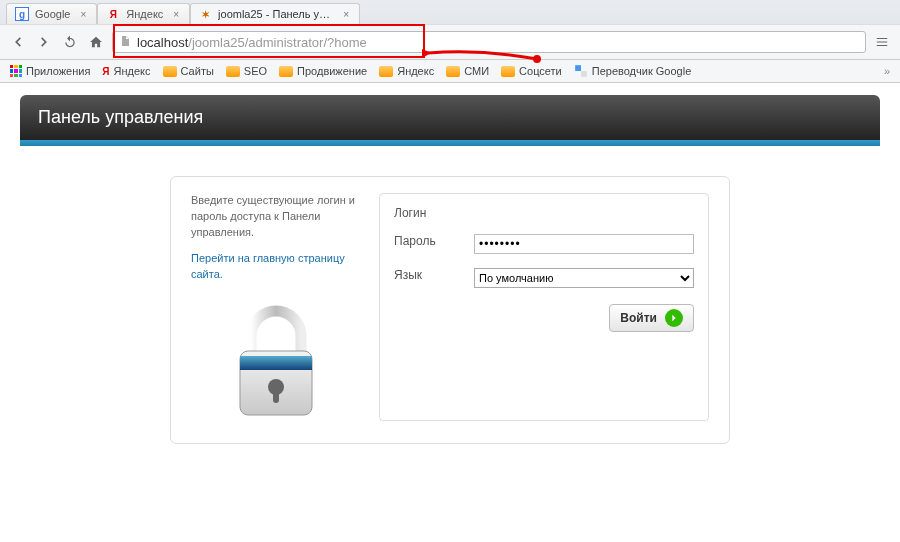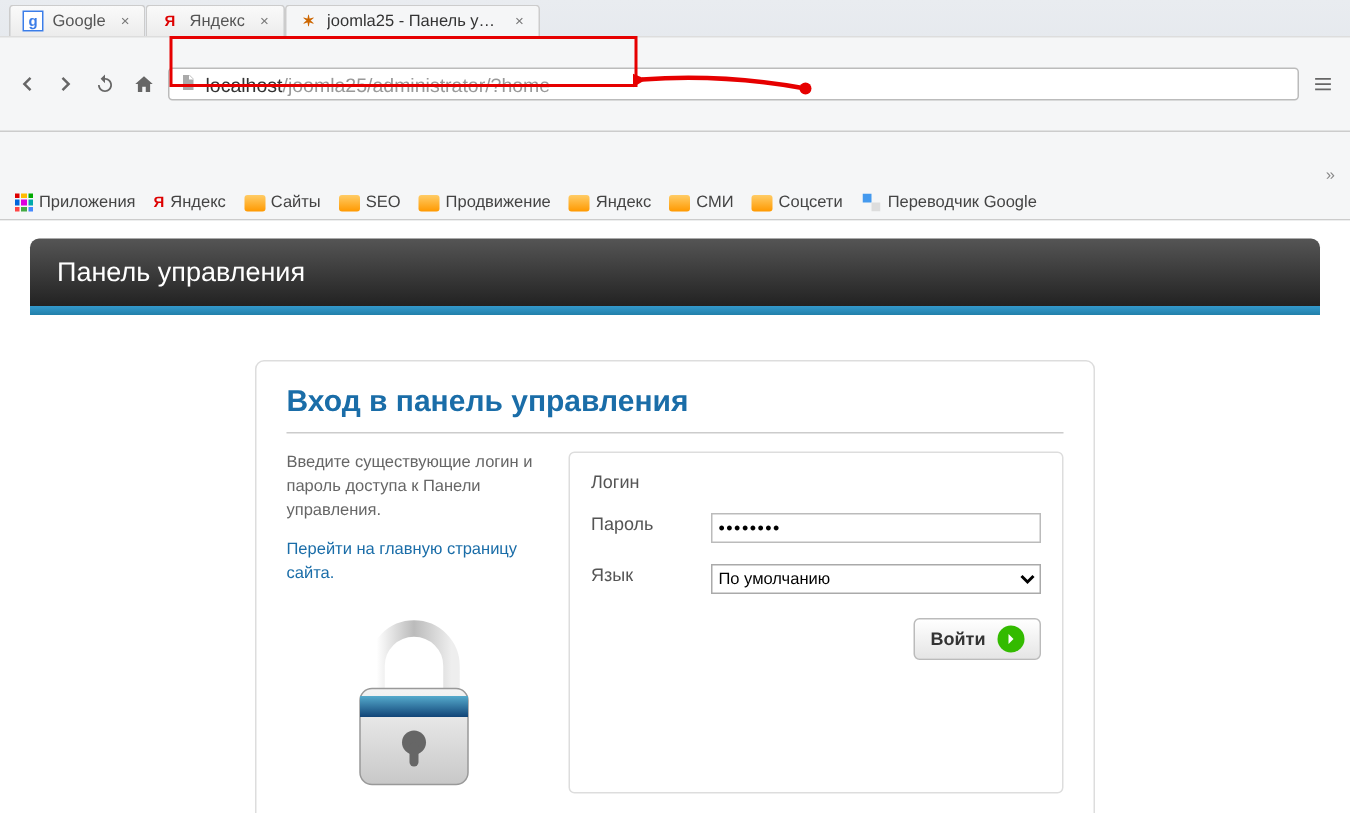--- a/index.html
+++ b/index.html
@@ -7,29 +7,29 @@
 
   
   .chrome { background: linear-gradient(#e9ecf0, #d8dee6); }
   .tab-row { display: flex; align-items: end; height: 24px; padding: 0 6px 0 6px; gap: 0; }
   .tab { display: flex; align-items: center; gap: 6px; padding: 3px 10px 3px 8px; border-radius: 3px 3px 0 0; border: 1px solid #ccc; border-bottom: none; background: linear-gradient(#fafafa,#ececec); font-size: 11px; color: #555; max-width: 170px; position: relative; }
   .tab.active { background: #f5f6f7; color: #333; }
   .tab .favicon { width: 14px; height: 14px; display: flex; align-items: center; justify-content: center; font-size: 10px; font-weight: bold; }
   .tab .txt { white-space: nowrap; overflow: hidden; text-overflow: ellipsis; max-width: 120px; }
   .tab .close { margin-left: 4px; font-size: 10px; color: #777; }
 
-  .toolbar-row { display: flex; align-items: center; gap: 6px; padding: 20px 8px; background: #f5f6f7; border-top: 1px solid #ddd; border-bottom: 1px solid #ccc; }
+  .toolbar-row { display: flex; align-items: center; gap: 6px; padding: 6px 8px; background: #f5f6f7; border-top: 1px solid #ddd; border-bottom: 1px solid #ccc; }
   .nav-btn { width: 20px; height: 20px; display:flex; align-items:center; justify-content:center; color:#666; font-size:14px; }
   .nav-btn svg { width: 14px; height:14px; fill:#666; }
   .addr-bar { flex: 1; height: 22px; border: 1px solid #bbb; border-radius: 3px; background: #fff; display:flex; align-items:center; padding: 0 6px; font-size: 13px; color:#333; }
   .addr-bar .page-icon { margin-right: 6px; color:#888; }
   .addr-faded { color:#999; }
 
   .bookmark-row { display: flex; align-items: center; gap: 12px; padding: 4px 10px; background: #f5f6f7; border-bottom: 1px solid #ccc; font-size: 11px; color: #444; }
-  .bm-item { display:flex; align-items:center; gap:4px; cursor:pointer;margin-top:36px; }
+  .bm-item { display:flex; align-items:center; gap:4px; cursor:pointer; }
   .bm-folder { width:14px; height:11px; background: linear-gradient(#fc6,#f90); border-radius:2px; }
   .bm-apps { width:12px; height:12px; display:grid; grid-template-columns:1fr 1fr 1fr; grid-template-rows:1fr 1fr 1fr; gap:1px; }
   .bm-apps div { background:#d00; }
   .bm-apps div:nth-child(2){background:#fb0;}
   .bm-apps div:nth-child(3){background:#0a0;}
   .bm-apps div:nth-child(4){background:#06d;}
   .bm-apps div:nth-child(5){background:#d0d;}
   .bm-apps div:nth-child(6){background:#0aa;}
   .bm-apps div:nth-child(7){background:#f44;}
   .bm-apps div:nth-child(8){background:#4a4;}
@@ -197,21 +197,20 @@
 </svg>
 
 <div class="page-area">
   <div class="app">
     <div class="admin-header">
       <span>Панель управления</span>
     </div>
     <div class="admin-header-bar"></div>
     <div class="admin-body">
       <div class="login-panel">
-        <div class="login-title">Вход в панель управления</div>
         <div class="login-cols">
           <div class="login-left">
             <span>Введите существующие логин и пароль доступа к Панели управления.</span>
             <a href="#">Перейти на главную страницу сайта.</a>
             <div class="lock-holder">
               <svg width="100" height="120" viewBox="0 0 100 120">
                 <defs>
                   <linearGradient id="metal" x1="0" x2="1">
                       <stop offset="0" stop-color="#fff"></stop>
                       <stop offset="0.5" stop-color="#bbb"></stop>

